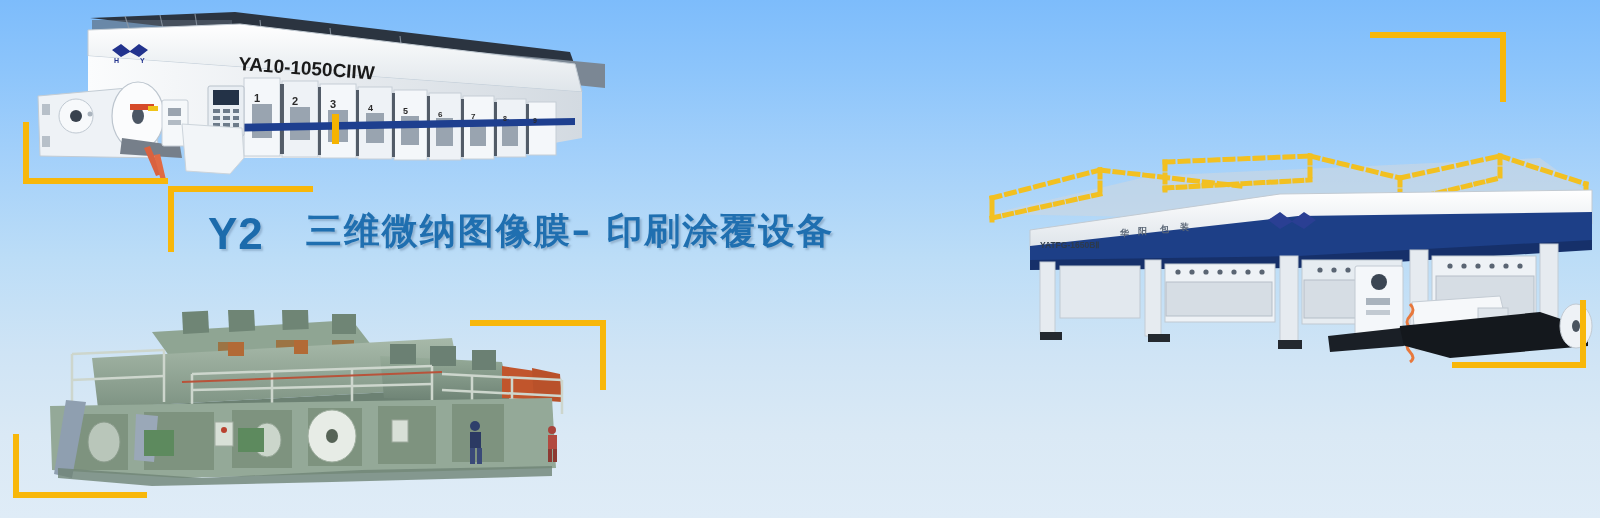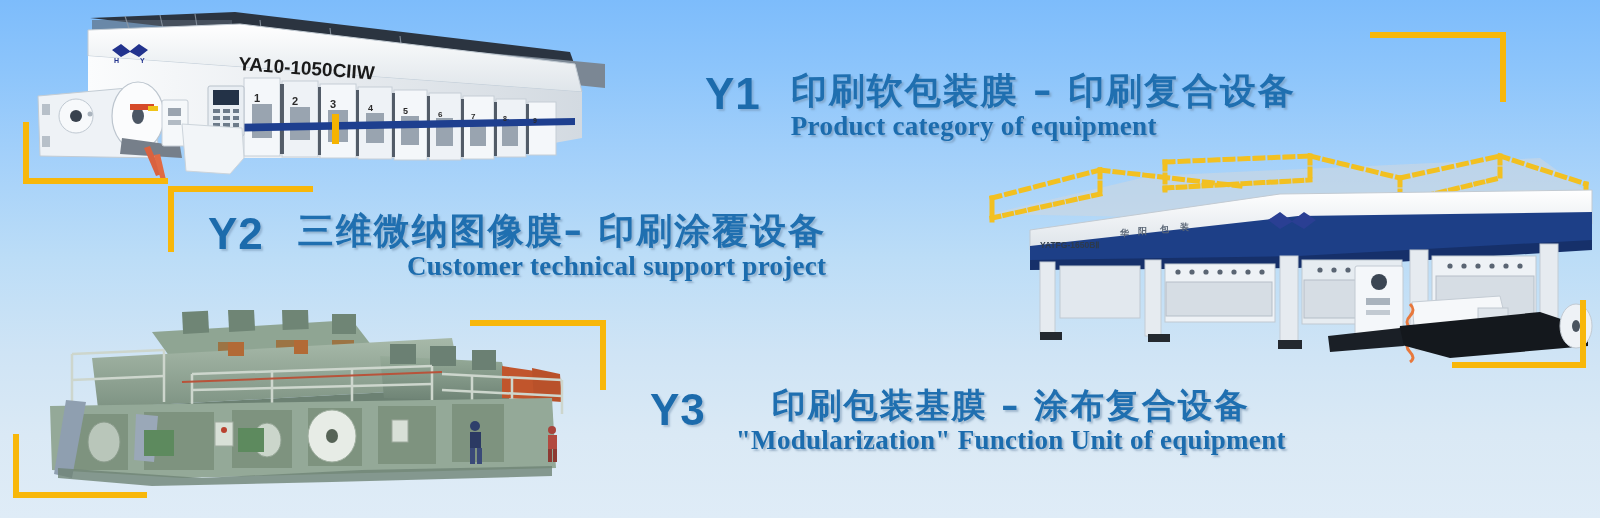--- a/index.html
+++ b/index.html
@@ -453,37 +453,22 @@
 
   <div class="rule h" style="left:1370px;top:32px;width:136px;"></div>
   <div class="rule v" style="left:1500px;top:32px;height:70px;"></div>
 
   <div class="rule v" style="left:1580px;top:300px;height:68px;"></div>
   <div class="rule h" style="left:1452px;top:362px;width:134px;"></div>
 
   <div class="rule v" style="left:13px;top:434px;height:64px;"></div>
   <div class="rule h" style="left:13px;top:492px;width:134px;"></div>
 
-  <div class="row" style="left:705px;top:72px;">
-    <div class="ycode" style="font-size:44px;margin-right:30px;">Y1</div>
-    <div class="txtcol">
-      <div class="cn" style="font-size:36px;">印刷软包装膜 – 印刷复合设备</div>
-      <div class="en" style="font-size:27px;margin-top:2px;">Product category of equipment</div>
+
+  <div class="row" style="left:208px;top:212px;">
+    <div class="ycode" style="font-size:44px;margin-right:34px;">Y2</div>
+    <div class="txtcol" style="align-items:flex-start;margin-left:8px;">
+      <div class="cn" style="font-size:36px;">三维微纳图像膜– 印刷涂覆设备</div>
     </div>
   </div>
 
-  <div class="row" style="left:208px;top:212px;">
-    <div class="ycode" style="font-size:44px;margin-right:34px;">Y2</div>
-    <div class="txtcol" style="align-items:flex-end;">
-      <div class="cn" style="font-size:36px;">三维微纳图像膜– 印刷涂覆设备</div>
-      <div class="en" style="font-size:27px;margin-top:2px;">Customer technical support project</div>
-    </div>
-  </div>
-
-  <div class="row" style="left:650px;top:388px;">
-    <div class="ycode" style="font-size:44px;margin-right:30px;">Y3</div>
-    <div class="txtcol" style="align-items:center;">
-      <div class="cn" style="font-size:34px;">印刷包装基膜 –  涂布复合设备</div>
-      <div class="en" style="font-size:27px;margin-top:2px;">"Modularization" Function Unit of equipment</div>
-    </div>
-  </div>
 
 </div>
 
 </body></html>

